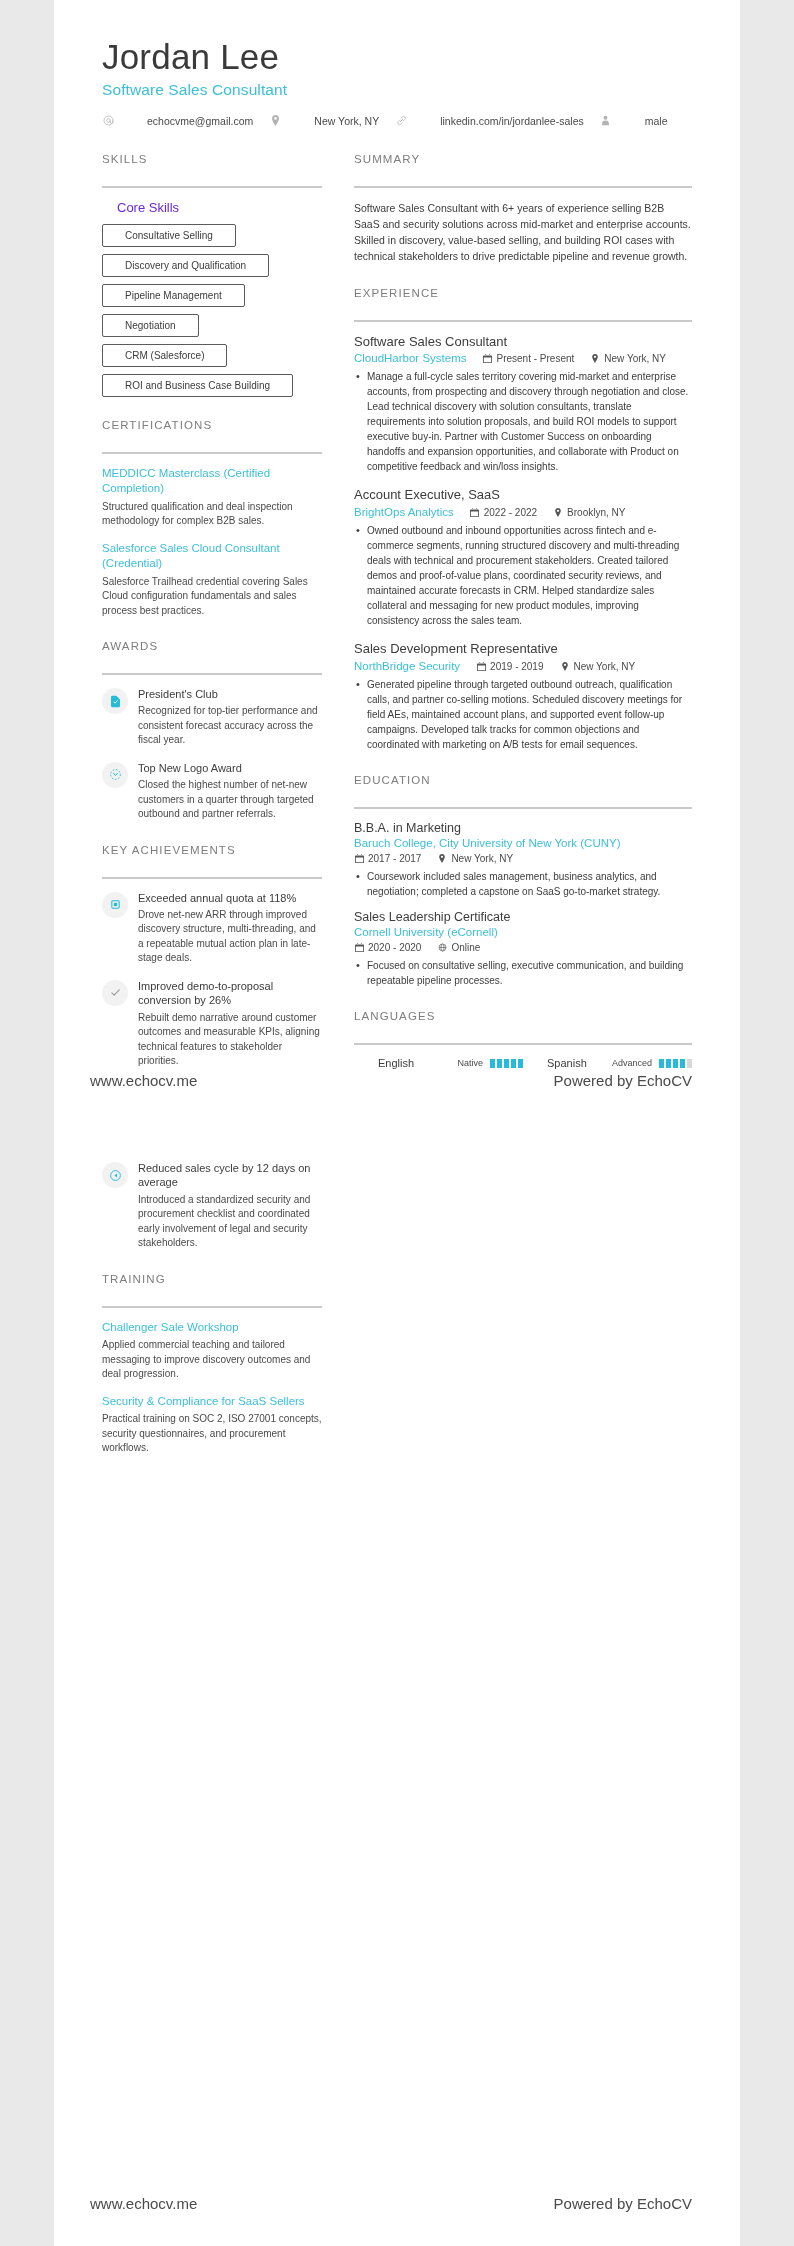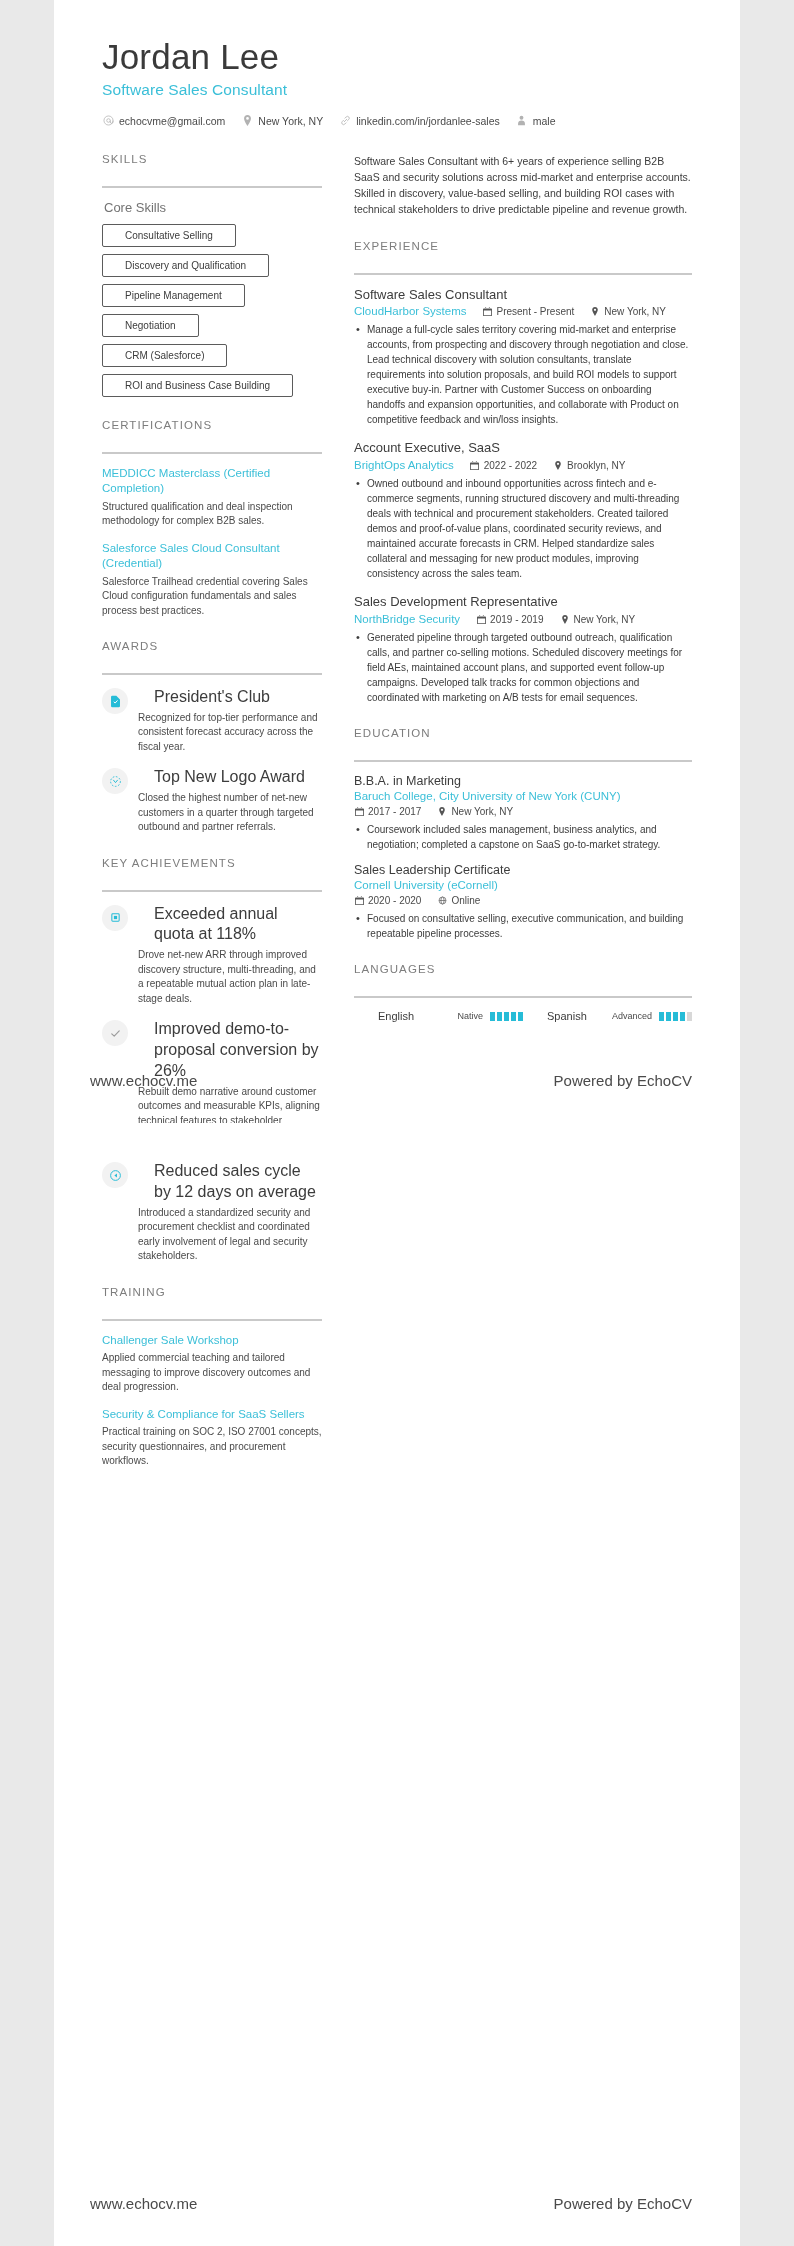--- a/index.html
+++ b/index.html
@@ -42,20 +42,21 @@
     align-items: center;
     gap: 0px;
     font-size: 10.5px;
     color: #4a4a4a;
     margin-bottom: 26px;
   }
   .contact-item {
     display: flex;
     align-items: center;
     margin-right: 16px;
+    gap: 28px;
   }
   .contact-item .ci-icon {
     width: 12px;
     height: 12px;
     margin-right: 5px;
     display: inline-flex;
     align-items: center;
     justify-content: center;
     color: #b2b2b2;
     flex: none;
@@ -85,22 +86,22 @@
     text-transform: uppercase;
     padding-bottom: 21px;
     border-bottom: 2px solid #c9c9c9;
     margin: 0 0 12px 0;
   }
   .sec-block { margin-bottom: 22px; }
 
   
   .skills-group-title {
     font-size: 13px;
-    color: #737373;
-    margin: 0 0 9px 2px;
+    color: #6d28d9;
+    margin: 0 0 9px 15px;
   }
   .chips { display: flex; flex-wrap: wrap; gap: 7px 7px; }
   .chip {
     border: 1px solid #5b5b5b;
     border-radius: 2px;
     padding: 5px 22px;
     font-size: 10px;
     color: #3c3c3c;
     line-height: 1.1;
     white-space: nowrap;
@@ -137,24 +138,24 @@
     align-items: center;
     justify-content: center;
     flex: none;
     margin-right: 10px;
     margin-top: 1px;
     color: #26bcd7;
   }
   .award-badge svg { display: block; }
   .award-body { flex: 1 1 auto; min-width: 0; }
   .award-title {
-    font-size: 16px;
+    font-size: 11px;
     color: #3c3c3c;
     line-height: 1.3;
-    margin: 0 0 3px 16px;
+    margin: 0 0 3px 0;
   }
   .award-desc {
     font-size: 10px;
     color: #4a4a4a;
     line-height: 1.45;
     margin: 0;
   }
 
   
   .summary-text {
@@ -413,20 +414,21 @@
               <p class="award-desc">Rebuilt demo narrative around customer outcomes and measurable KPIs, aligning technical features to stakeholder priorities.</p>
             </div>
           </div>
         </div>
 
       </div>
 
       <div class="col-right">
 
         <div class="sec-block">
+          <div class="sec-title">SUMMARY</div>
           <p class="summary-text">Software Sales Consultant with 6+ years of experience selling B2B SaaS and security solutions across mid-market and enterprise accounts. Skilled in discovery, value-based selling, and building ROI cases with technical stakeholders to drive predictable pipeline and revenue growth.</p>
         </div>
 
         <div class="sec-block">
           <div class="sec-title">EXPERIENCE</div>
 
           <div class="exp-item">
             <div class="exp-role">Software Sales Consultant</div>
             <div class="exp-meta">
               <span class="exp-company">CloudHarbor Systems</span>

